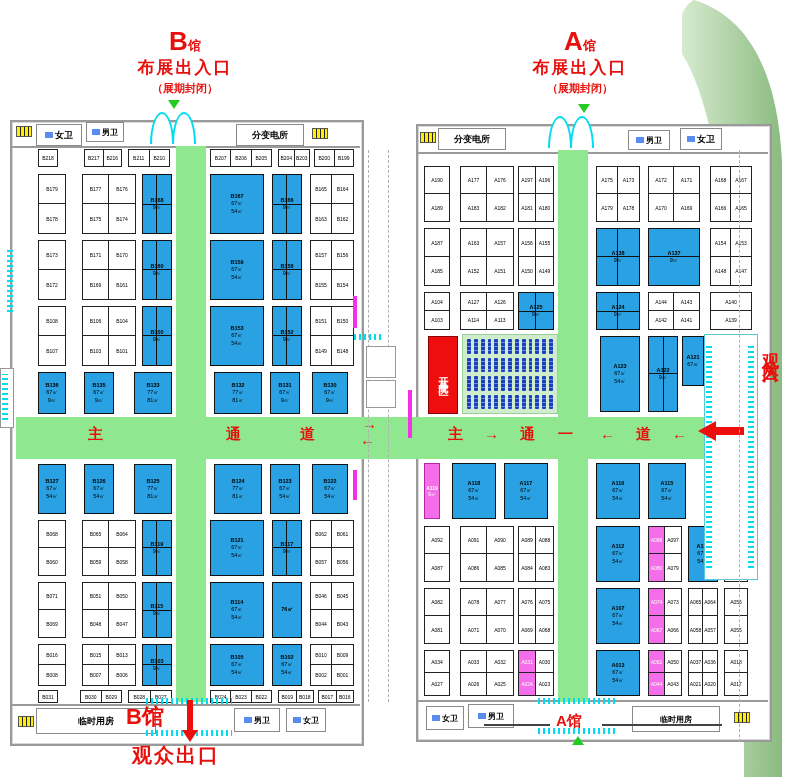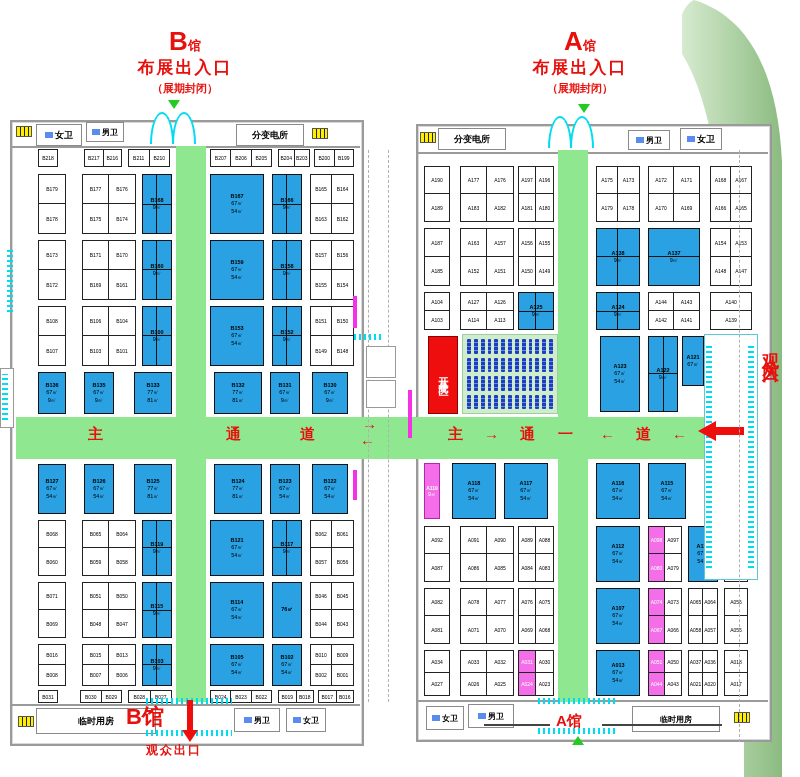--- a/index.html
+++ b/index.html
@@ -753,16 +753,16 @@
   </div>
   <div class="gate-title" style="left:500px;top:28px;">
     <div class="l1"><span>A</span><span class="suf">馆</span></div>
     <div class="l2">布展出入口</div>
     <div class="l3">（展期封闭）</div>
   </div>
 
   <div class="red-label" style="left:126px;top:702px;font-size:22px;">B馆</div>
   <div id="exit-arrow-shaft" style="left:187px;top:700px;width:6px;height:32px;"></div>
   <div id="exit-arrow-head" style="left:182px;top:730px;"></div>
-  <div class="red-label" style="left:146px;top:742px;font-size:12px;letter-spacing:2px;">观众出口</div>
+  <div class="red-label" style="left:132px;top:742px;font-size:20px;letter-spacing:2px;">观众出口</div>
   <div class="red-label" style="left:556px;top:712px;font-size:15px;">A馆</div>
 
 </div>
 
 </body></html>

